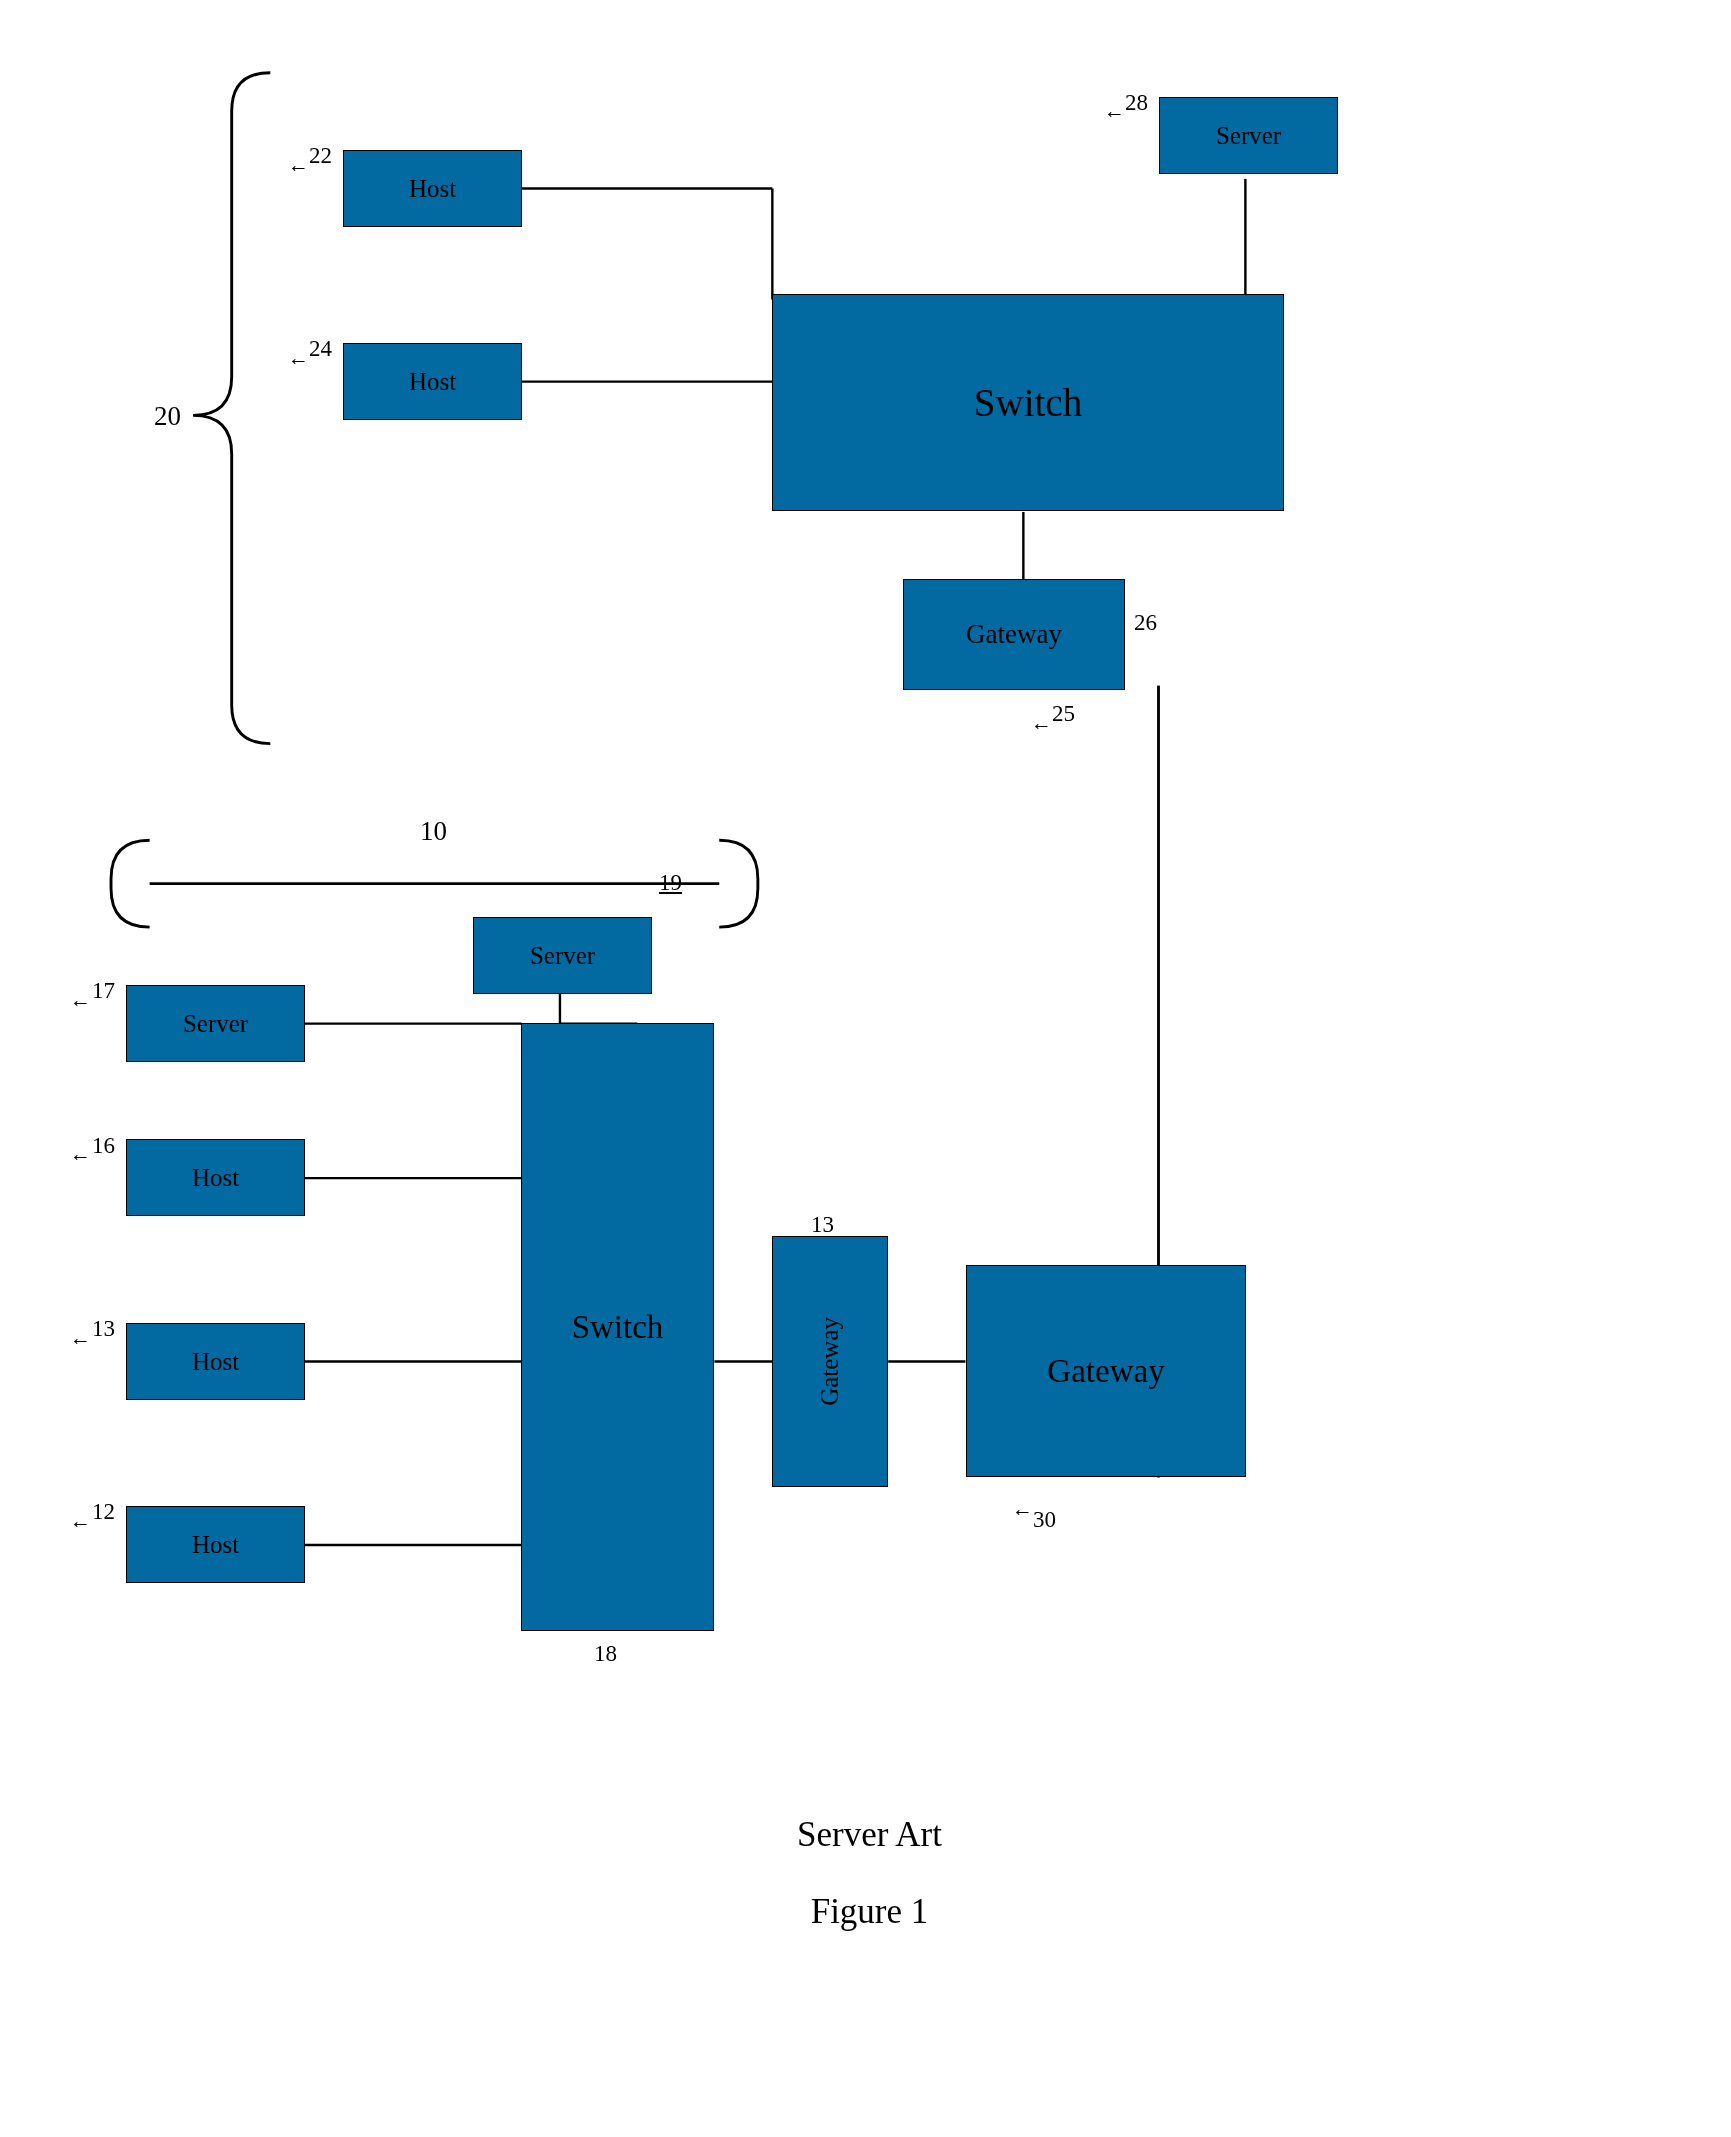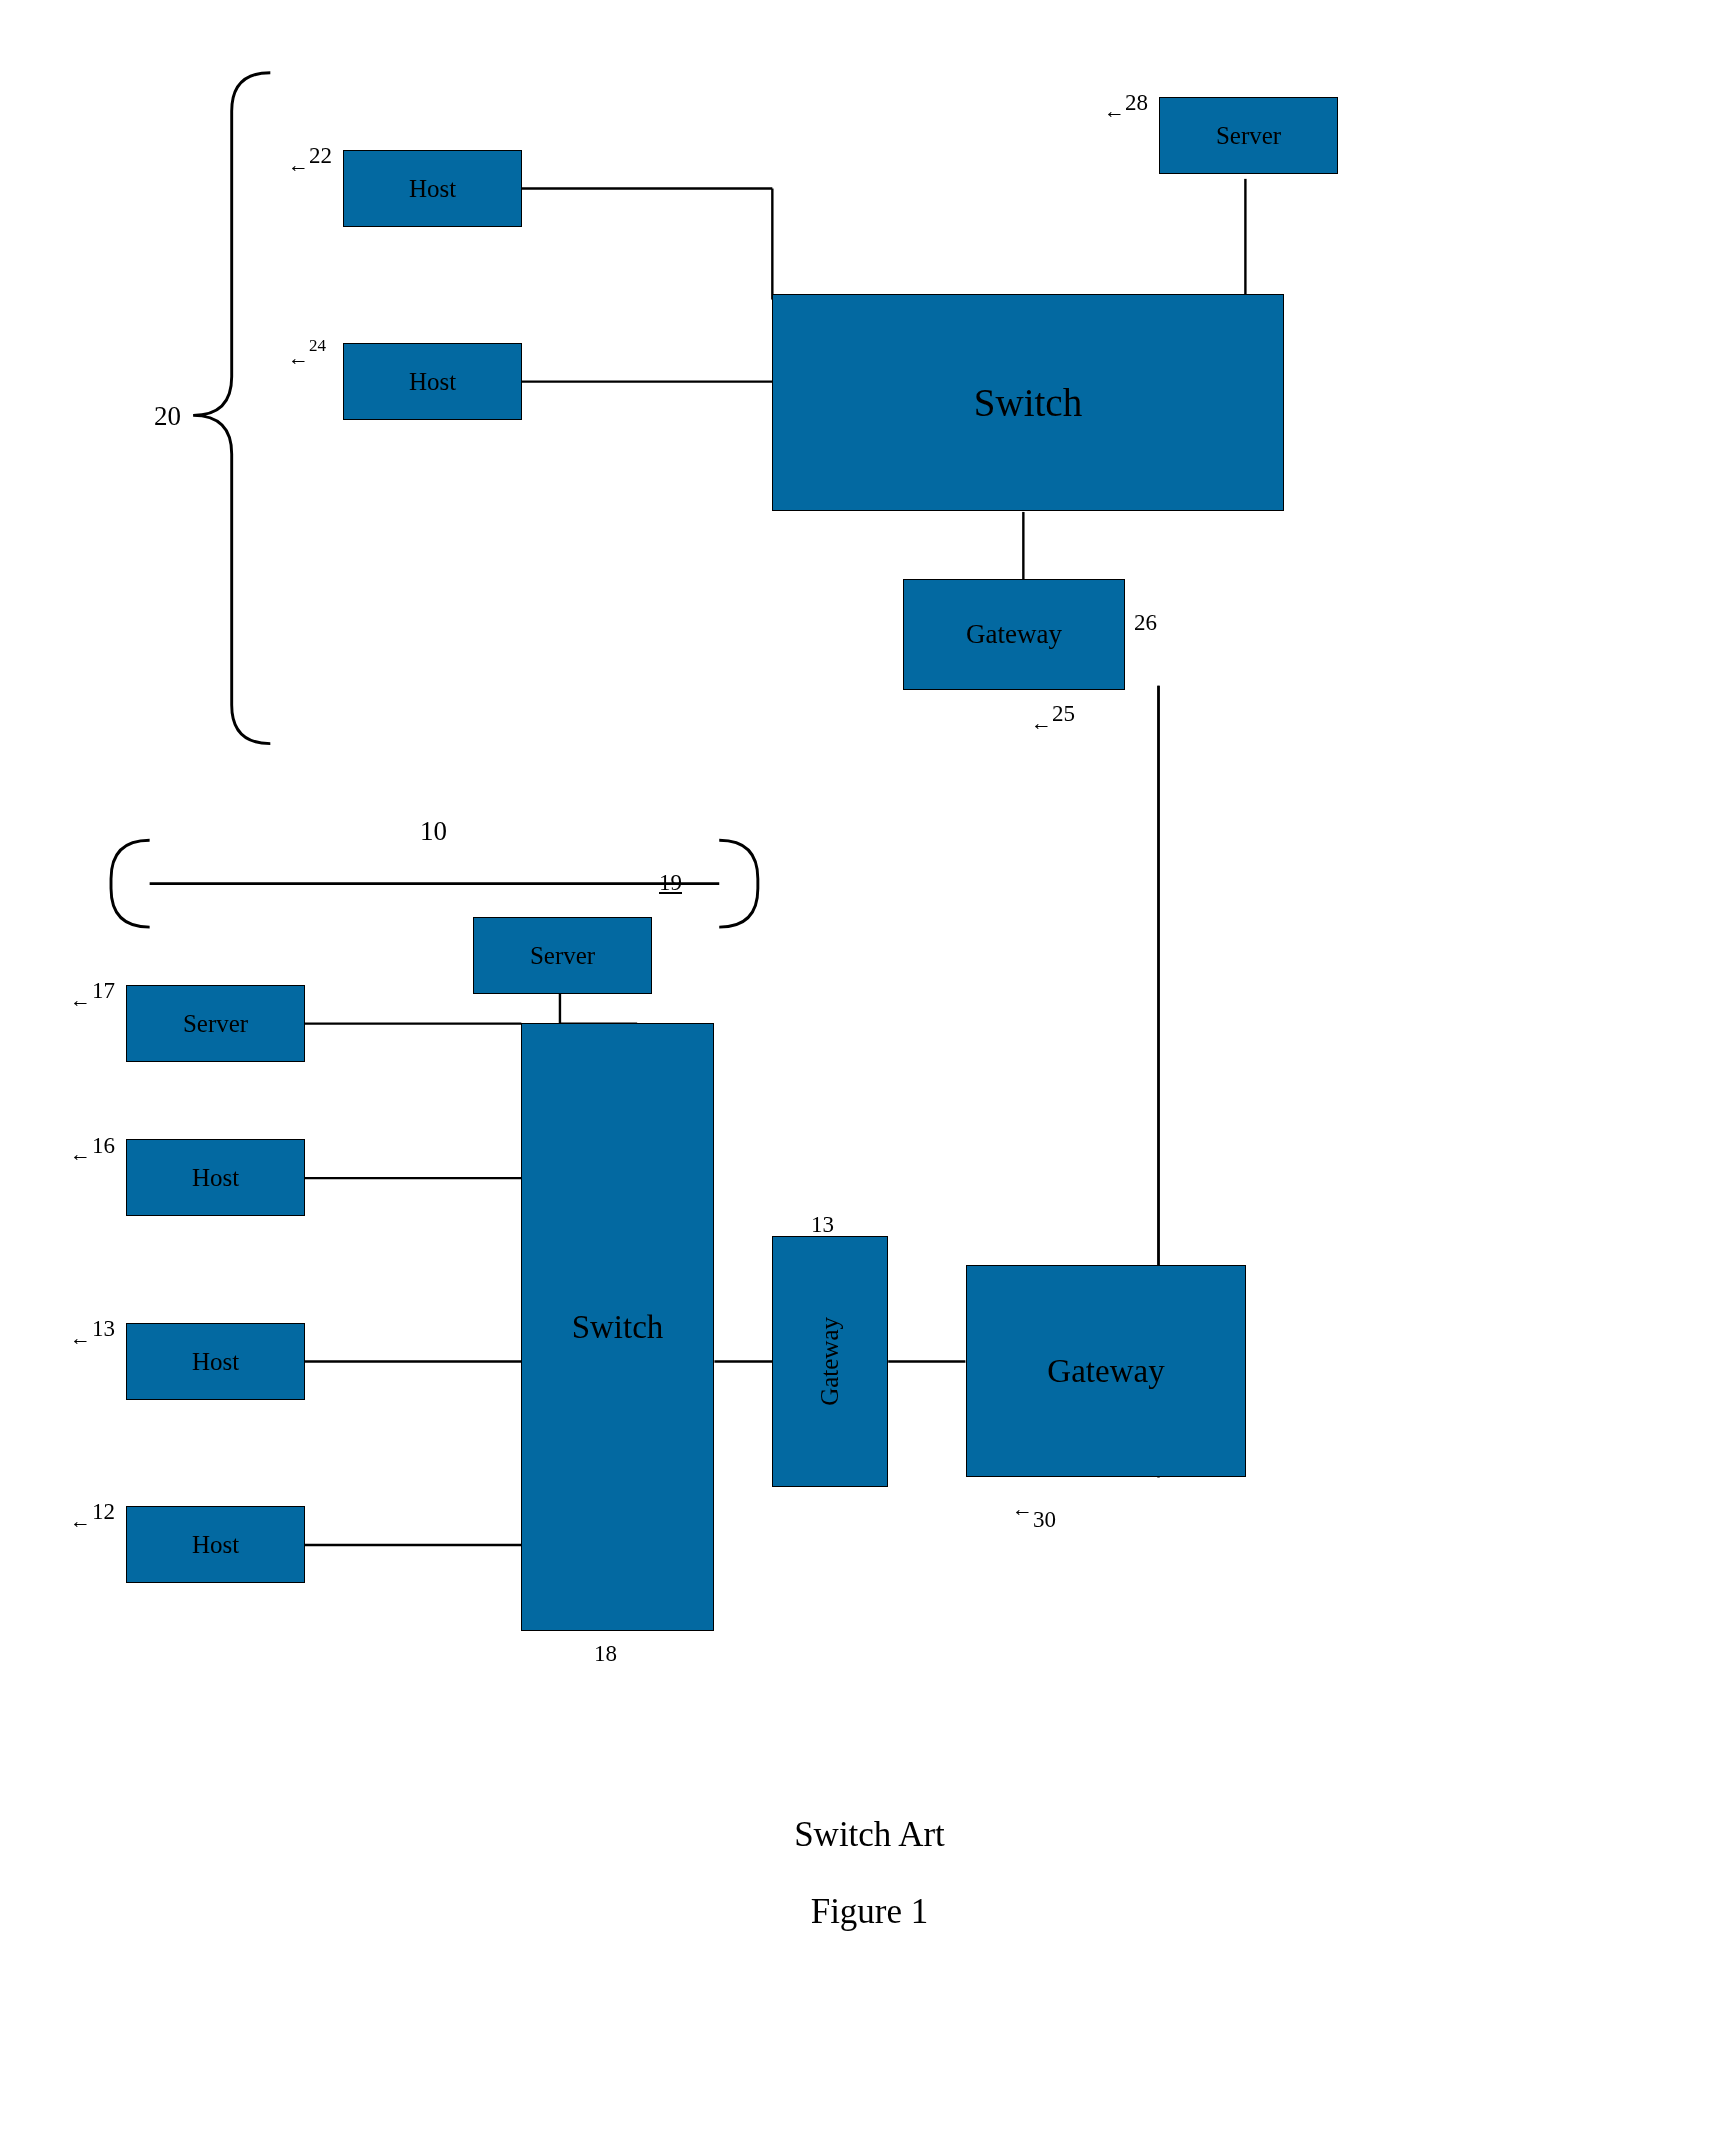--- a/index.html
+++ b/index.html
@@ -109,21 +109,21 @@
   <div class="box" style="left:343px; top:150px; width:179px; height:77px;">
     <span>Host</span>
   </div>
   <div class="label" style="left:309px; top:143px; font-size:23px;">22</div>
 
   <div class="label" style="left:288px; top:153px; font-size:21px;">←</div>
 
   <div class="box" style="left:343px; top:343px; width:179px; height:77px;">
     <span>Host</span>
   </div>
-  <div class="label" style="left:309px; top:336px; font-size:17px;">24</div>
+  <div class="label" style="left:309px; top:336px; font-size:23px;">24</div>
   <div class="label" style="left:288px; top:346px; font-size:21px;">←</div>
 
   <div class="box" style="left:772px; top:294px; width:512px; height:217px; font-size:39px;">
     <span>Switch</span>
   </div>
 
   <div class="box" style="left:1159px; top:97px; width:179px; height:77px;">
     <span>Server</span>
   </div>
   <div class="label" style="left:1125px; top:90px; font-size:23px;">28</div>
@@ -180,18 +180,18 @@
   </div>
   <div class="label" style="left:811px; top:1212px; font-size:23px;">13</div>
 
   <div class="box" style="left:966px; top:1265px; width:280px; height:212px; font-size:33px;">
     <span>Gateway</span>
   </div>
   <div class="label" style="left:1033px; top:1487px; font-size:23px;margin-top:20px;">30</div>
 
   <div class="label" style="left:1012px; top:1497px; font-size:21px;">←</div>
 
-  <div class="caption" style="left:628px; top:1815px; width:483px;">Switch Art</div>
+  <div class="caption" style="left:628px; top:1815px; width:483px;">Server Art</div>
 
   <div class="caption" style="left:628px; top:1892px; width:483px;">Figure 1</div>
 
 </div>
 
 
 </body></html>

